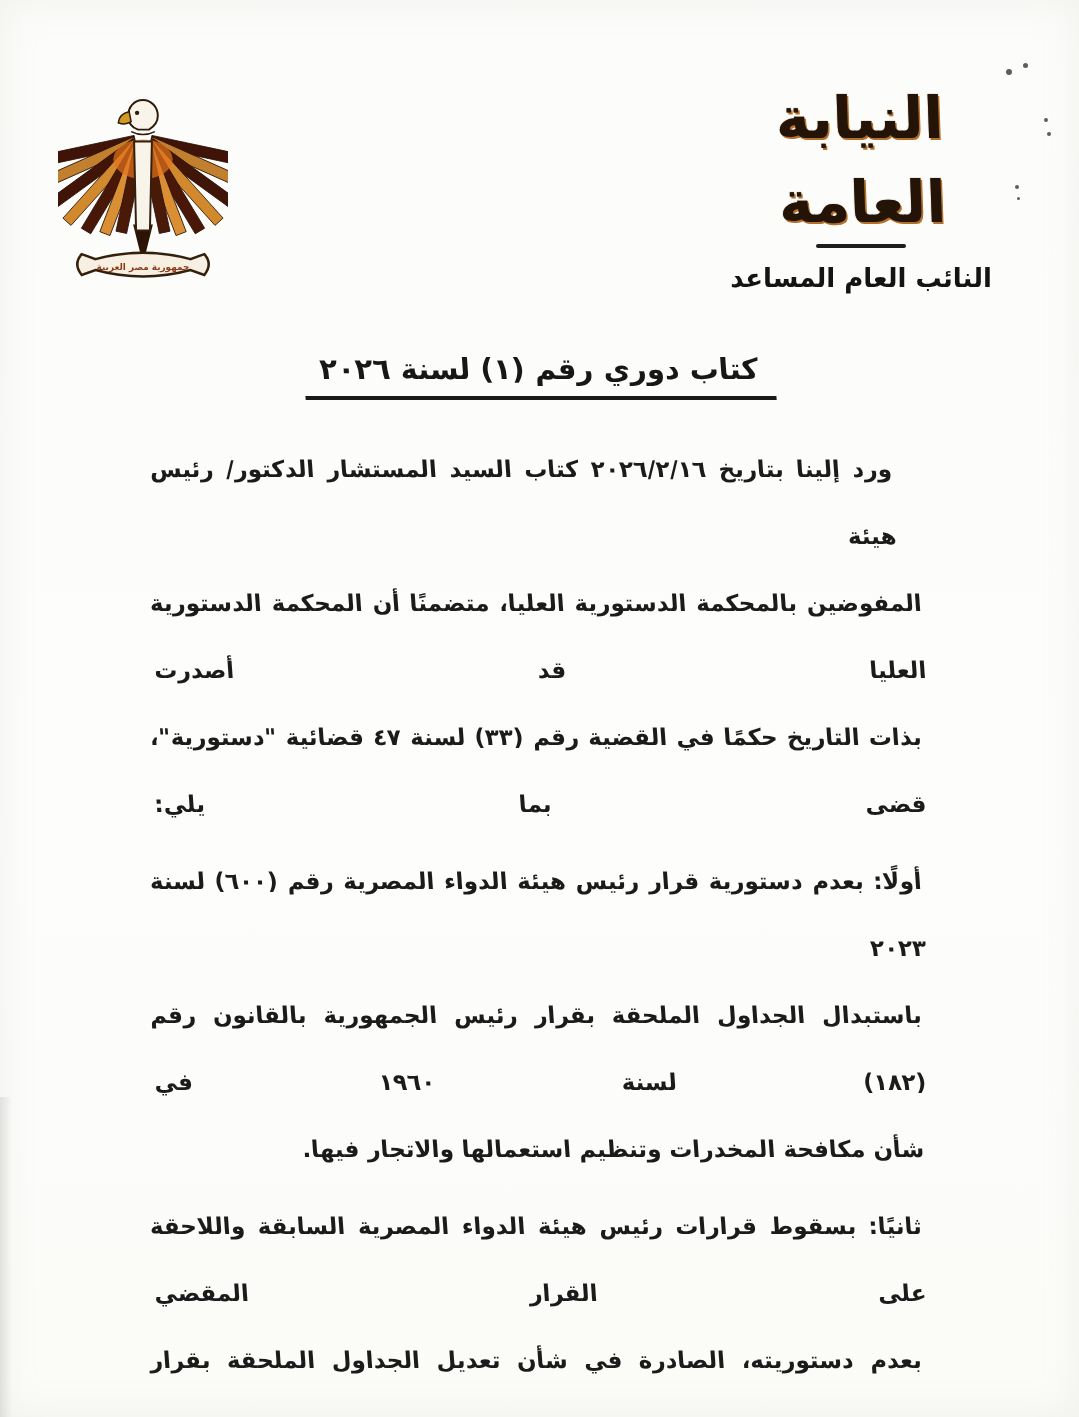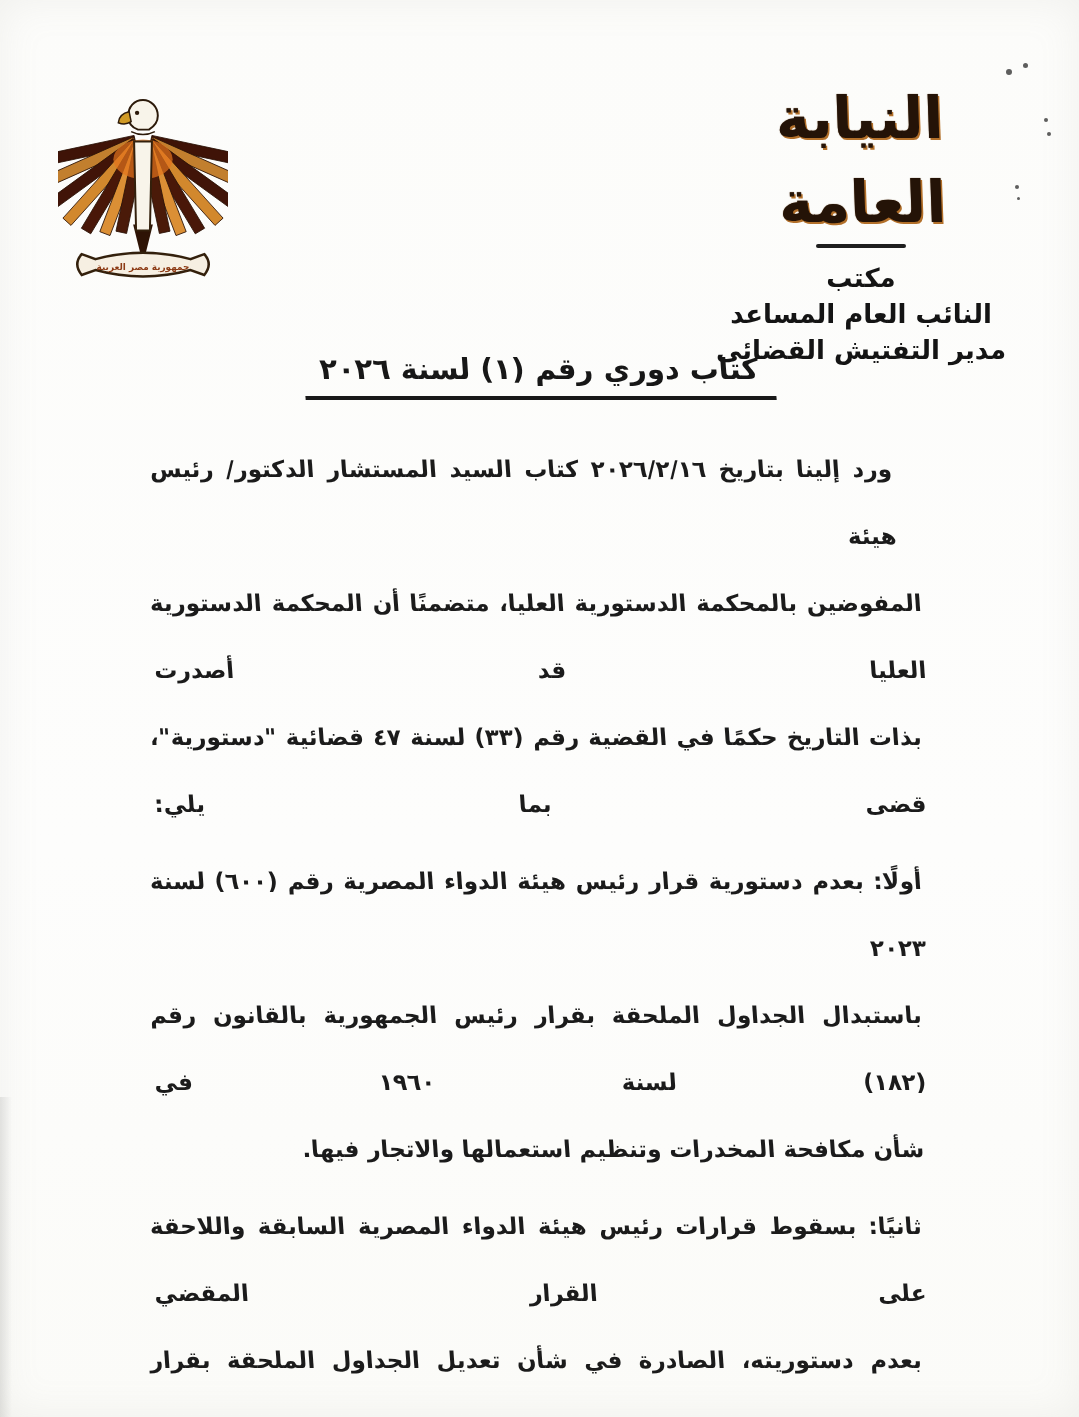--- a/index.html
+++ b/index.html
@@ -108,23 +108,21 @@
 
       <path d="M24,176 Q15,186 24,197 L38,192 Q86,205 134,192 L148,197 Q157,186 148,176 L134,181 Q86,168 38,181 Z" fill="#f6efe2" stroke="#33200c" stroke-width="2.5"></path>
       <text x="86" y="192" font-size="9" text-anchor="middle" fill="#8c3a14" font-weight="bold">جمهورية مصر العربية</text>
     </svg>
   </div>
 
   <div class="masthead">
     <div class="calligraphy">النيابة العامة</div>
     <div class="mast-underline"></div>
     <div class="office">
-      <span class="o-line">مكتب</span>
       <span class="o-line">النائب العام المساعد</span>
-      <span class="o-line">مدير التفتيش القضائى</span>
     </div>
   </div>
 
   <div class="title-wrap">
     <span class="doc-title">كتاب دوري رقم (١) لسنة ٢٠٢٦</span>
   </div>
 
   <div class="body-text">
 
     <div class="para">

